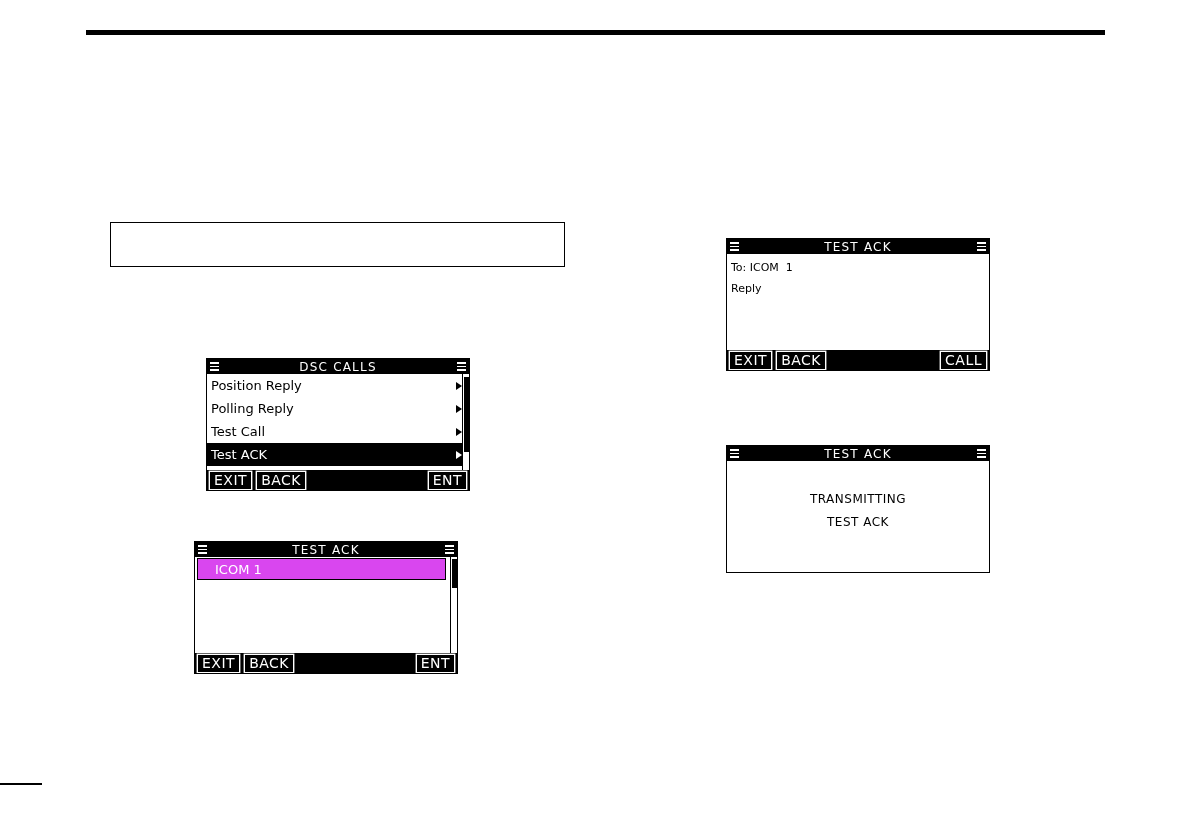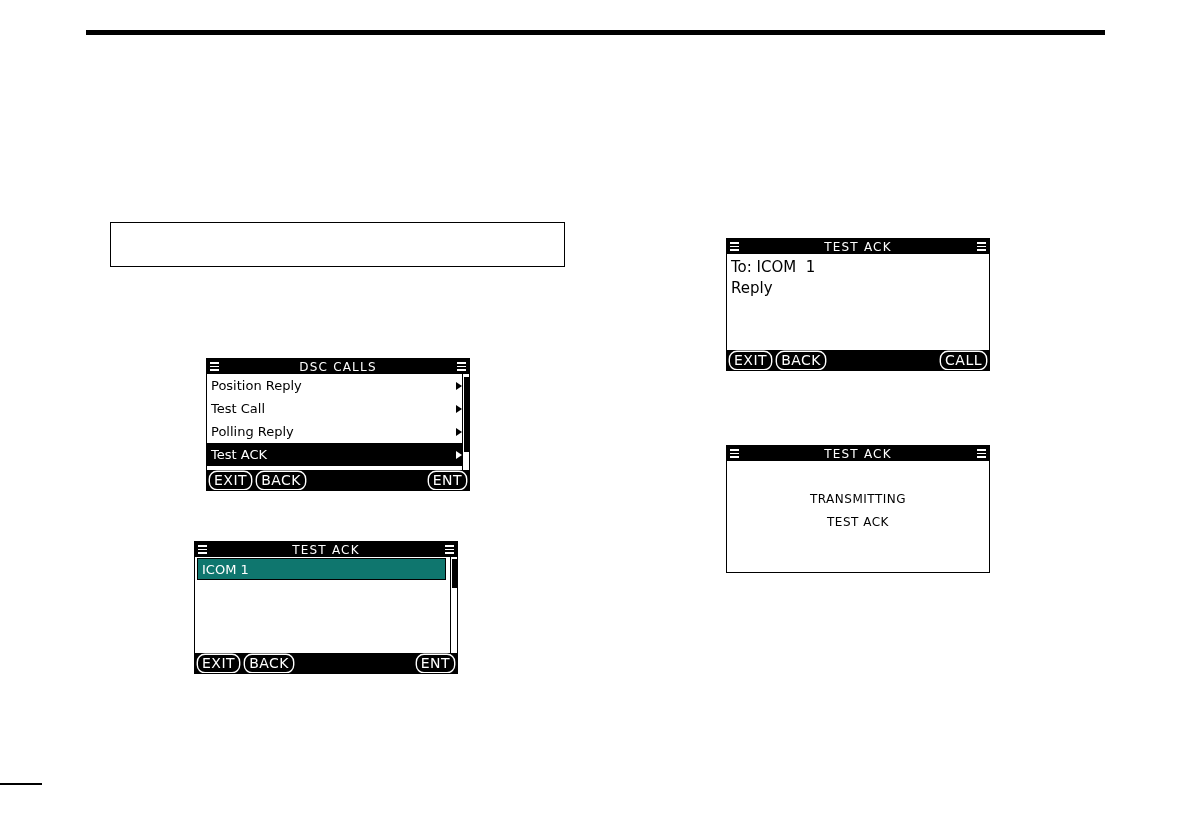--- a/index.html
+++ b/index.html
@@ -120,29 +120,29 @@
     border-top: 4.5px solid transparent;
     border-bottom: 4.5px solid transparent;
   }
   .row.selected .arrow { border-left-color: #ffffff; }
 
   
   .row.boxed {
     margin: 1px 2px 0 2px;
     height: 22px;
     border: 1.4px solid #000000;
-    background: #0f766e;
+    background: #d946ef;
     color: #ffffff;
-    padding-left: 4px;
+    padding-left: 17px;
   }
 
   
   .textline {
     padding-left: 4px;
-    font-size: 15px;
+    font-size: 11px;
     line-height: 21px;
     color: #000000;
     white-space: pre;
   }
   .centered-block {
     text-align: center;
     font-size: 12px;
     line-height: 23px;
     letter-spacing: 0.5px;
     color: #000000;
@@ -179,21 +179,21 @@
     position: relative;
     height: 17px;
     background: #000000;
     color: #ffffff;
     font-size: 14px;
     letter-spacing: 0.5px;
     display: flex;
     align-items: center;
     justify-content: center;
     padding: 0 4px;
-    border-radius: 7px;
+    border-radius: 0;
     box-shadow: 0 0 0 1.4px #ffffff;
     margin: 0 3px;
     box-sizing: border-box;
     white-space: nowrap;
   }
   .sk-spacer { flex: 1 1 auto; }
 </style>
 </head>
 <body>
 
@@ -214,25 +214,25 @@
         <i></i>
         <i></i>
       </span>
   </div>
   <div class="lcd-body" style="height:96px;">
     <div class="row">
       <span>Position Reply</span>
       <span class="arrow"></span>
     </div>
     <div class="row">
+      <span>Polling Reply</span>
+      <span class="arrow"></span>
+    </div>
+    <div class="row">
       <span>Test Call</span>
-      <span class="arrow"></span>
-    </div>
-    <div class="row">
-      <span>Polling Reply</span>
       <span class="arrow"></span>
     </div>
     <div class="row selected">
       <span>Test ACK</span>
       <span class="arrow"></span>
     </div>
     <div class="scrollbar">
       <div class="thumb" style="top:3%; height:78%;"></div>
     </div>
   </div>

